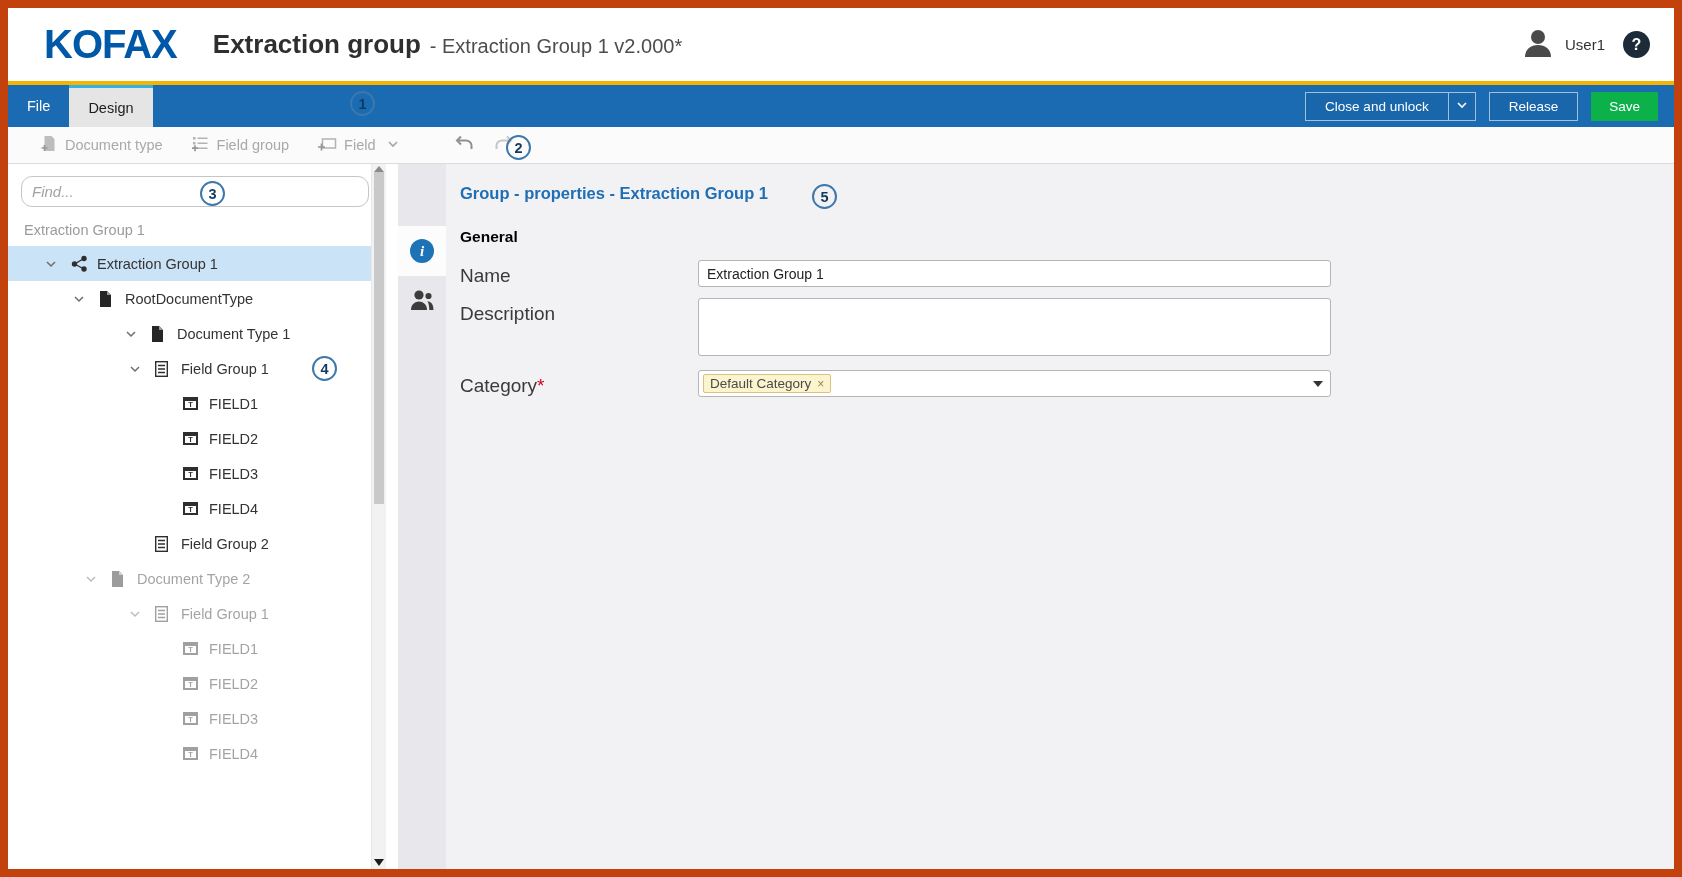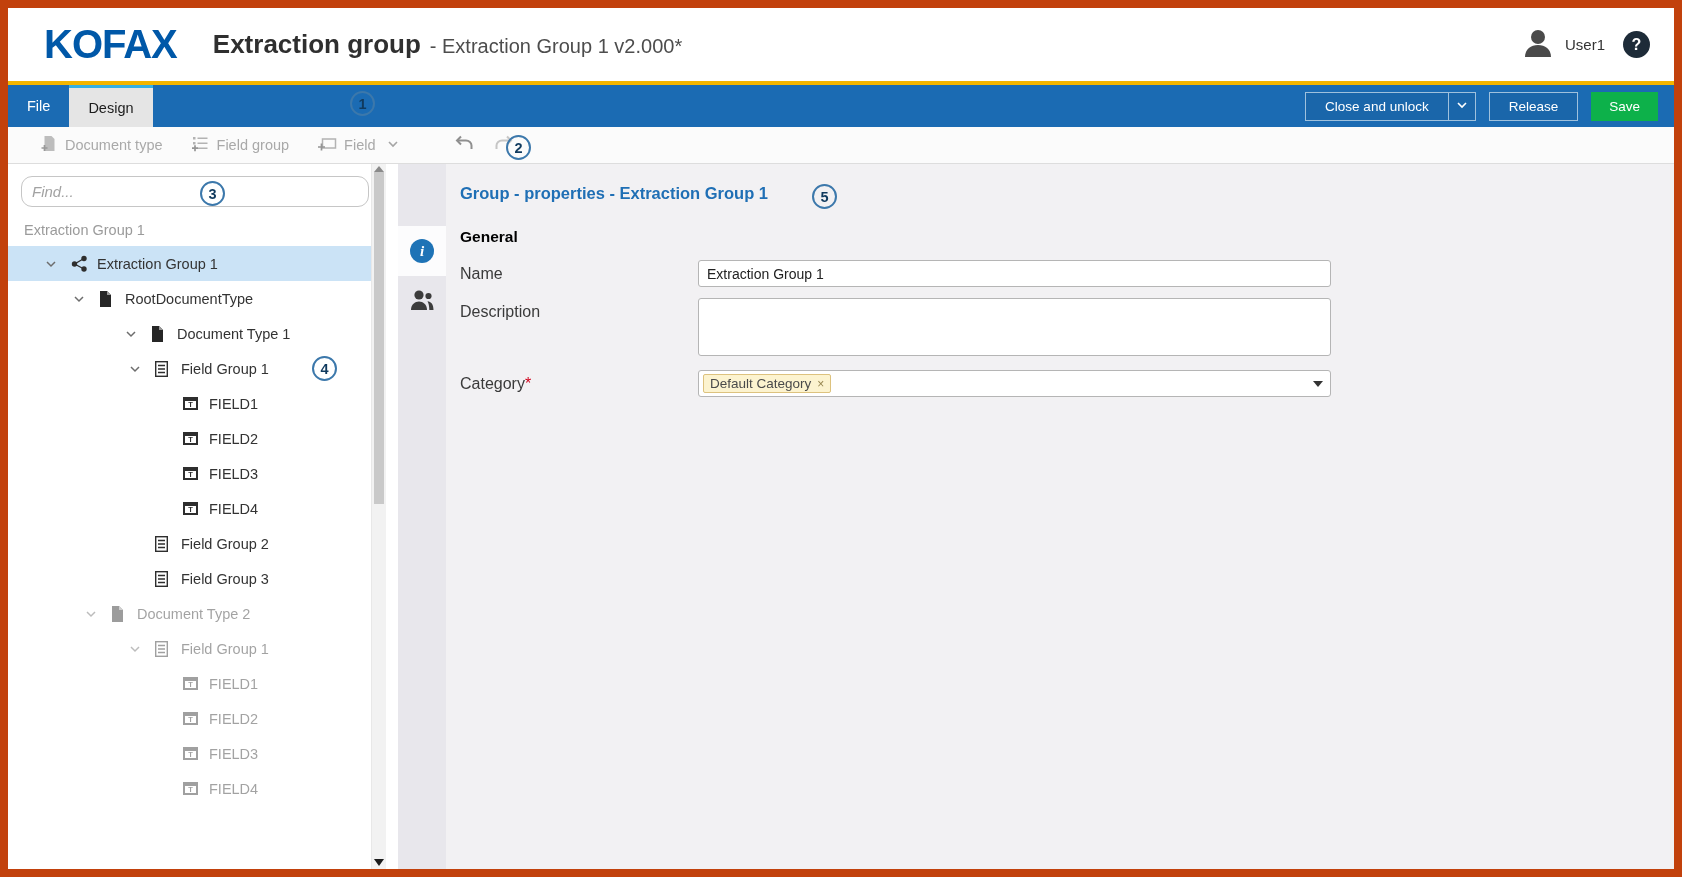--- a/index.html
+++ b/index.html
@@ -65,21 +65,21 @@
   .vtab { height:50px; display:flex; align-items:center; justify-content:center; cursor:pointer; }
   .vtab.active { background:#fcfcfd; }
   .info-badge { width:24px; height:24px; border-radius:50%; background:#1e73b6; color:#fff;
                 font-family:"Liberation Serif", serif; font-style:italic; font-weight:700; font-size:15px;
                 display:flex; align-items:center; justify-content:center; }
 
   .main { flex:1; background:#f2f1f3; padding:20px 24px 0 14px; }
   .ptitle { color:#1f6fb5; font-weight:700; font-size:16.5px; margin-bottom:25px; }
   .psection { font-weight:700; font-size:15.5px; color:#000000; margin-bottom:14px; }
   .frow { display:flex; margin-bottom:11px; }
-  .flabel { width:238px; font-size:16px; color:#3a3a3a; padding-top:5px; }
+  .flabel { width:238px; font-size:19px; color:#3a3a3a; padding-top:5px; }
   .req { color:#d0021b; }
   .fname { width:633px; height:27px; border:1px solid #b5b5b5; border-radius:3px; padding:0 8px;
            font-size:14px; color:#222; background:#fff; font-family:"Liberation Sans",sans-serif; }
   .fdesc { width:633px; height:58px; border:1px solid #b5b5b5; border-radius:3px; padding:4px 8px;
            font-size:14px; resize:none; background:#fff; font-family:"Liberation Sans",sans-serif; }
   .combo { width:633px; height:27px; border:1px solid #b5b5b5; border-radius:3px; background:#fff;
            position:relative; display:flex; align-items:center; padding:0 26px 0 4px; cursor:pointer; }
   .tag { background:#fcf3cf; border:1px solid #ddc27e; border-radius:2px; font-size:13.5px; color:#4a4a4a;
          padding:1px 6px; display:flex; align-items:center; gap:6px; }
   .tag-x { color:#97864f; font-size:12px; cursor:pointer; }
@@ -302,30 +302,20 @@
           <div class="trow" style="padding-left: 120px;">
             <span class="chev"></span>
             <span class="ticon">
               <svg width="15" height="18" viewBox="0 0 15 18">
                 <rect x="1.7" y="1.7" width="11.6" height="14.6" fill="none" stroke="#2e2e2e" stroke-width="1.4"></rect>
                 <path d="M4 5.5h7M4 9h7M4 12.5h7" stroke="#2e2e2e" stroke-width="1.3" fill="none"></path>
               </svg>
             </span>
             <span class="tlabel">Field Group 2</span>
           </div>
-          <div class="trow" style="padding-left: 120px;">
-            <span class="chev"></span>
-            <span class="ticon">
-              <svg width="15" height="18" viewBox="0 0 15 18">
-                <rect x="1.7" y="1.7" width="11.6" height="14.6" fill="none" stroke="#2e2e2e" stroke-width="1.4"></rect>
-                <path d="M4 5.5h7M4 9h7M4 12.5h7" stroke="#2e2e2e" stroke-width="1.3" fill="none"></path>
-              </svg>
-            </span>
-            <span class="tlabel">Field Group 3</span>
-          </div>
           <div class="trow dis" style="padding-left: 76px;">
             <span class="chev">
               <svg width="14" height="14" viewBox="0 0 14 14">
                 <path d="M3 5l4 4 4-4" fill="none" stroke="#6d6d6d" stroke-width="1.5"></path>
               </svg>
             </span>
             <span class="ticon">
               <svg width="15" height="18" viewBox="0 0 15 18">
                 <path d="M2 1h7l4 4v12H2z" fill="#262626"></path>
                 <path d="M9 1l4 4H9z" fill="#9a9a9a"></path>

